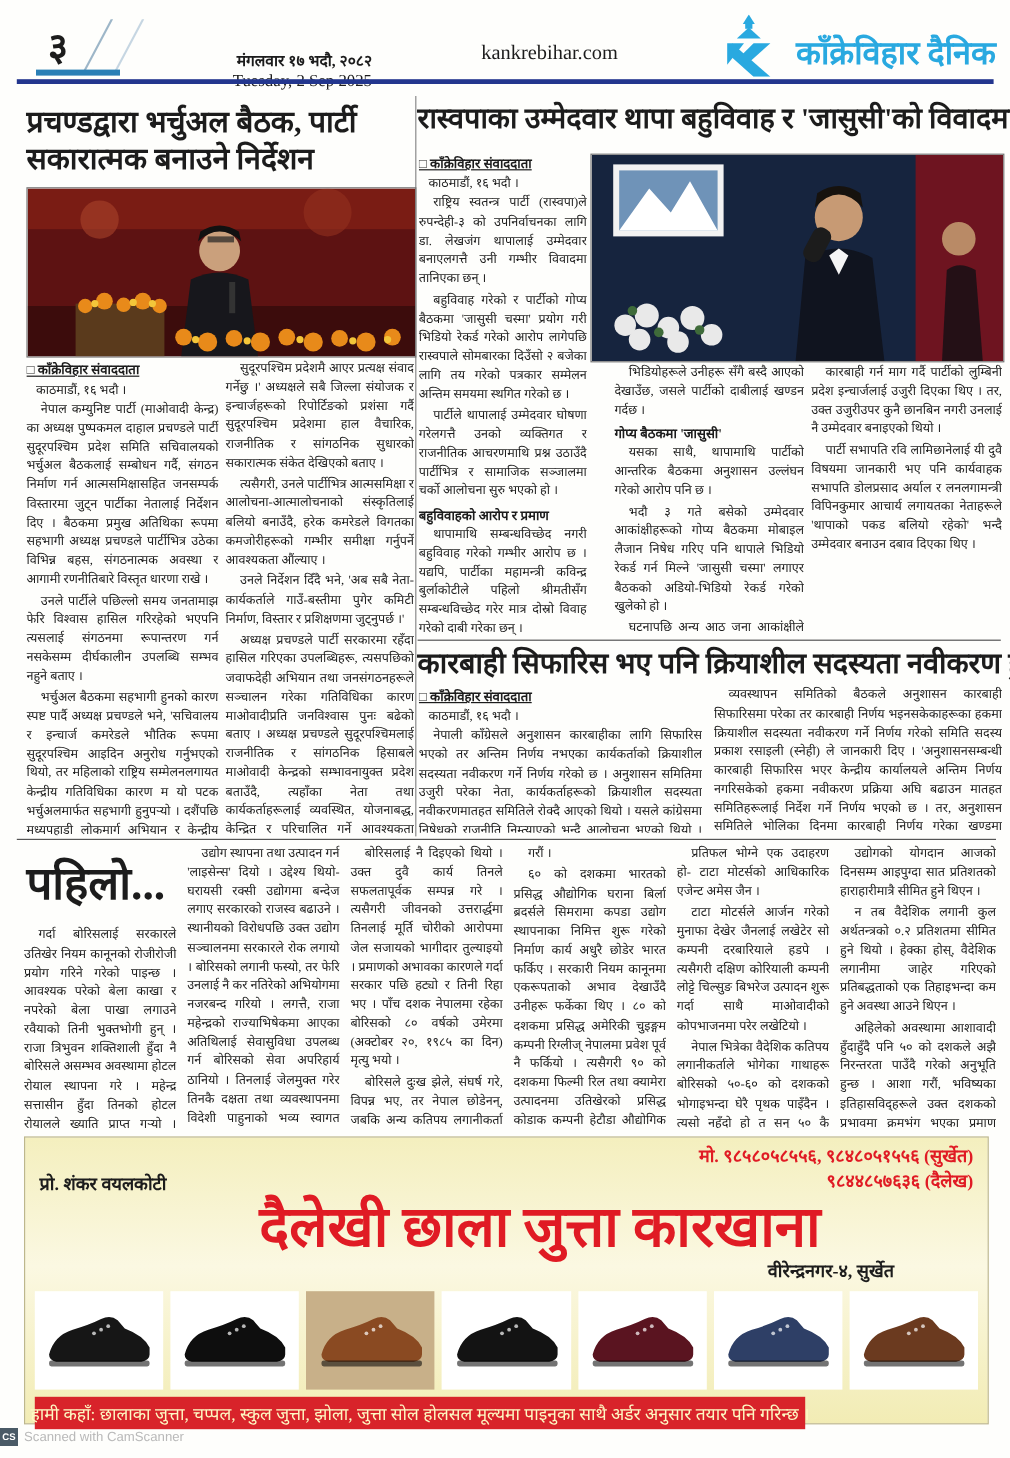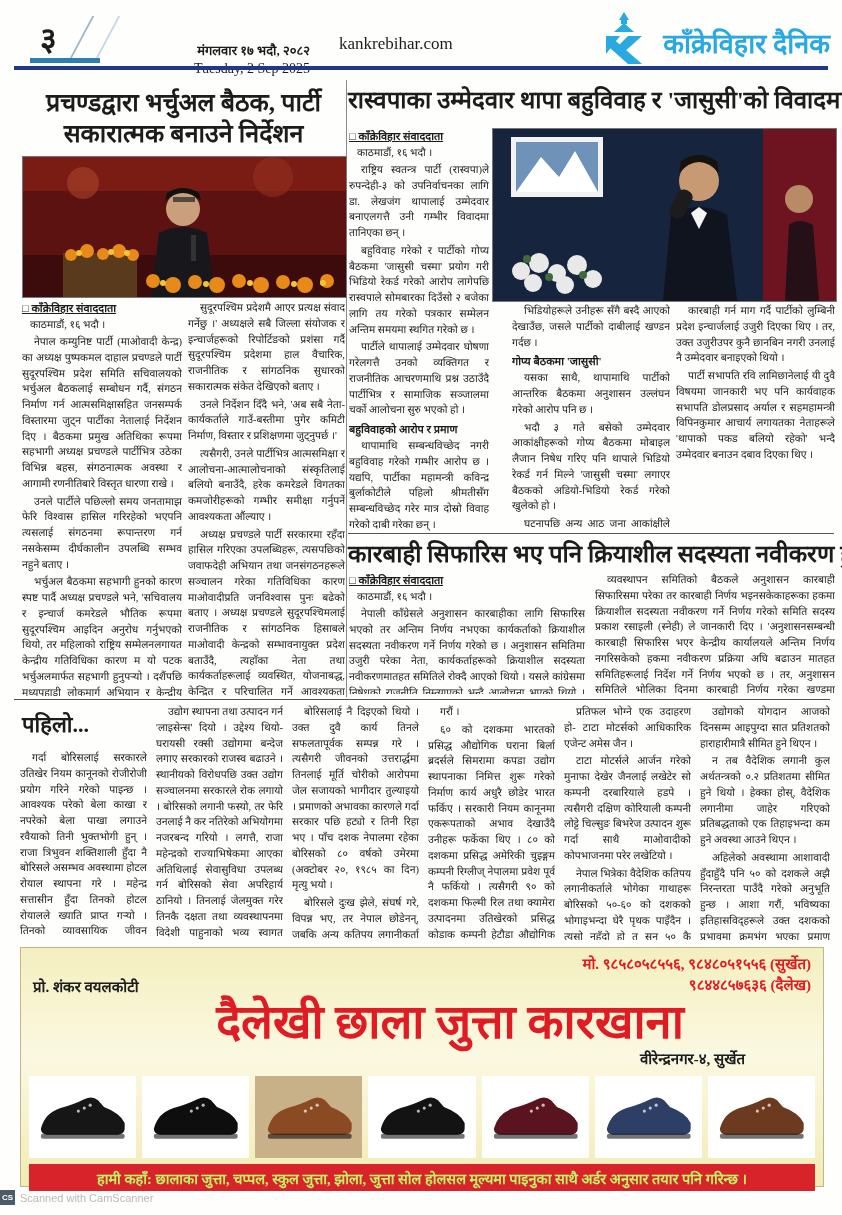--- a/index.html
+++ b/index.html
@@ -9,34 +9,34 @@
   
   .pagenum{left:22px;top:14px;width:100px;height:48px;}
   .pagenum .slant{position:absolute;border-left:2px solid #9db6c8;height:46px;transform:skewX(-28deg);}
   .pagenum .s1{left:58px;top:2px;}
   .pagenum .s2{left:84px;top:2px;border-left-color:#c6d6e2;}
   .pagenum .num{position:absolute;left:18px;top:2px;font-size:32px;font-weight:bold;}
   .pagenum .base{position:absolute;left:8px;top:44px;width:70px;height:5px;background:#2a7fb5;}
   .dateblock{left:130px;top:18px;width:180px;text-align:right;line-height:1.35;margin-top:24px;}
   .date-np{font-weight:bold;font-size:13px;}
   .date-en{font-size:14px;}
-  .website{left:339px;top:34px;width:180px;text-align:left;font-size:17px;}
+  .website{left:368px;top:34px;width:180px;text-align:center;font-size:17px;}
   .brand{right:12px;top:12px;width:230px;height:52px;}
   .brand-text{position:absolute;right:0;top:12px;font-size:27px;font-weight:bold;color:#29a9e0;}
   .navy-rule{left:14px;top:66px;width:814px;height:4px;background:#23368e;}
   
   .vdiv{left:346px;top:80px;width:1px;height:617px;background:#8a8a8a;}
   .hr-mid{left:348px;top:533px;width:486px;height:1px;background:#555;}
   .hr-full{left:14px;top:699px;width:816px;height:1px;background:#555;}
   
-  .hl{font-weight:bold;text-align:center;line-height:1.22;}
+  .hl{font-weight:bold;text-align:left;line-height:1.22;}
   .hl-left{left:22px;top:88px;width:323px;font-size:25px;}
   .hl-right{left:348px;top:86px;width:487px;font-size:24px;white-space:nowrap;}
   .hl-mid{left:348px;top:540px;width:487px;font-size:24px;white-space:nowrap;}
-  .hl-bottom{font-size:22px;font-weight:bold;margin:4px 0 12px 2px;}
+  .hl-bottom{font-size:38px;font-weight:bold;margin:4px 0 12px 2px;}
   
   .photo{overflow:hidden;border:1px solid #777;}
   .photo-left{left:22px;top:156px;width:323px;height:140px;}
   .photo-right{left:492px;top:128px;width:343px;height:172px;}
   .photo svg{display:block;width:100%;height:100%;}
   
   .col{overflow:hidden;}
   .para{margin:0 0 2px;text-indent:12px;text-align:justify;font-size:10.5px;line-height:1.5;}
   .byline{font-weight:bold;font-size:11px;text-decoration:underline;margin:0 0 2px;}
   .dateline{font-size:10.5px;margin:0 0 3px;text-indent:8px;}
@@ -52,22 +52,22 @@
   
   .ad{left:20px;top:947px;width:802px;height:238px;border:1px solid #bdb78c;
       background:linear-gradient(180deg,#f4efbe 0%,#fbf8e2 45%,#f2ecb4 100%);}
   .ad-prop{position:absolute;left:12px;top:8px;font-weight:bold;font-size:15px;margin-top:20px;}
   .ad-phones{position:absolute;right:12px;top:6px;text-align:right;color:#e01b24;font-weight:bold;font-size:15px;line-height:1.4;}
   .ad-title{position:absolute;left:0;top:40px;width:100%;text-align:center;color:#e01b24;font-weight:bold;font-size:47px;padding-left:28px;}
   .ad-addr{position:absolute;right:78px;top:100px;font-weight:bold;font-size:15px;}
   .shoe-row{position:absolute;left:8px;top:128px;width:786px;height:82px;display:flex;gap:6px;}
   .shoe-tile{flex:1;background:#fff;display:flex;align-items:center;justify-content:center;}
   .shoe-tile svg{width:92%;height:78%;}
-  .ad-strip{position:absolute;left:8px;top:216px;width:786px;height:27px;background:#d8232a;
-            color:#bef264;font-weight:bold;font-size:14.5px;display:flex;align-items:center;justify-content:center;white-space:nowrap;}
+  .ad-strip{position:absolute;left:8px;top:216px;width:642px;height:27px;background:#d8232a;
+            color:#fef9c3;font-weight:normal;font-size:14.5px;display:flex;align-items:center;justify-content:center;white-space:nowrap;}
   
   .cs-badge{left:0;top:1190px;width:15px;height:15px;background:#4a5a66;color:#fff;font-family:"Liberation Sans",sans-serif;
             font-size:8px;font-weight:bold;display:flex;align-items:center;justify-content:center;}
   .cs-label{left:20px;top:1192px;color:#b9b9b9;font-family:"Liberation Sans",sans-serif;font-size:11px;}
 </style>
 </head>
 <body>
 
 <div class="page">
 
@@ -148,22 +148,22 @@
     <p class="dateline">काठमाडौं, १६ भदौ ।</p>
     <div>
         <p class="para">नेपाल कम्युनिष्ट पार्टी (माओवादी केन्द्र) का अध्यक्ष पुष्पकमल दाहाल प्रचण्डले पार्टी सुदूरपश्चिम प्रदेश समिति सचिवालयको भर्चुअल बैठकलाई सम्बोधन गर्दै, संगठन निर्माण गर्न आत्मसमिक्षासहित जनसम्पर्क विस्तारमा जुट्न पार्टीका नेतालाई निर्देशन दिए । बैठकमा प्रमुख अतिथिका रूपमा सहभागी अध्यक्ष प्रचण्डले पार्टीभित्र उठेका विभिन्न बहस, संगठनात्मक अवस्था र आगामी रणनीतिबारे विस्तृत धारणा राखे ।</p>
         <p class="para">उनले पार्टीले पछिल्लो समय जनतामाझ फेरि विश्वास हासिल गरिरहेको भएपनि त्यसलाई संगठनमा रूपान्तरण गर्न नसकेसम्म दीर्घकालीन उपलब्धि सम्भव नहुने बताए ।</p>
         <p class="para">भर्चुअल बैठकमा सहभागी हुनको कारण स्पष्ट पार्दै अध्यक्ष प्रचण्डले भने, 'सचिवालय र इन्चार्ज कमरेडले भौतिक रूपमा सुदूरपश्चिम आइदिन अनुरोध गर्नुभएको थियो, तर महिलाको राष्ट्रिय सम्मेलनलगायत केन्द्रीय गतिविधिका कारण म यो पटक भर्चुअलमार्फत सहभागी हुनुपऱ्यो । दशैंपछि मध्यपहाडी लोकमार्ग अभियान र केन्द्रीय बैठकहरू सकिएपछि दुई दिनको समय निकालेर म</p>
       </div>
   </div>
   <div class="abs col c-l2">
     <div>
         <p class="para">सुदूरपश्चिम प्रदेशमै आएर प्रत्यक्ष संवाद गर्नेछु ।' अध्यक्षले सबै जिल्ला संयोजक र इन्चार्जहरूको रिपोर्टिङको प्रशंसा गर्दै सुदूरपश्चिम प्रदेशमा हाल वैचारिक, राजनीतिक र सांगठनिक सुधारको सकारात्मक संकेत देखिएको बताए ।</p>
+        <p class="para">त्यसैगरी, उनले पार्टीभित्र आत्मसमिक्षा र आलोचना-आत्मालोचनाको संस्कृतिलाई बलियो बनाउँदै, हरेक कमरेडले विगतका कमजोरीहरूको गम्भीर समीक्षा गर्नुपर्ने आवश्यकता औंल्याए ।</p>
         <p class="para">उनले निर्देशन दिँदै भने, 'अब सबै नेता-कार्यकर्ताले गाउँ-बस्तीमा पुगेर कमिटी निर्माण, विस्तार र प्रशिक्षणमा जुट्नुपर्छ ।'</p>
-        <p class="para">त्यसैगरी, उनले पार्टीभित्र आत्मसमिक्षा र आलोचना-आत्मालोचनाको संस्कृतिलाई बलियो बनाउँदै, हरेक कमरेडले विगतका कमजोरीहरूको गम्भीर समीक्षा गर्नुपर्ने आवश्यकता औंल्याए ।</p>
         <p class="para">अध्यक्ष प्रचण्डले पार्टी सरकारमा रहँदा हासिल गरिएका उपलब्धिहरू, त्यसपछिको जवाफदेही अभियान तथा जनसंगठनहरूले सञ्चालन गरेका गतिविधिका कारण माओवादीप्रति जनविश्वास पुनः बढेको बताए । अध्यक्ष प्रचण्डले सुदूरपश्चिमलाई राजनीतिक र सांगठनिक हिसाबले माओवादी केन्द्रको सम्भावनायुक्त प्रदेश बताउँदै, त्यहाँका नेता तथा कार्यकर्ताहरूलाई व्यवस्थित, योजनाबद्ध, केन्द्रित र परिचालित गर्ने आवश्यकता औंल्याए ।</p>
       </div>
   </div>
 
   <div class="abs hl hl-right">रास्वपाका उम्मेदवार थापा बहुविवाह र 'जासुसी'को विवादमा</div>
 
   <div class="abs photo photo-right">
     <svg viewBox="0 0 343 172" preserveAspectRatio="none">
       <rect width="343" height="172" fill="#16243e"></rect>
       <rect x="270" y="0" width="73" height="172" fill="#6e1420"></rect>
@@ -214,21 +214,21 @@
     <p class="subhead">गोप्य बैठकमा 'जासुसी'</p>
     <div>
         <p class="para">यसका साथै, थापामाथि पार्टीको आन्तरिक बैठकमा अनुशासन उल्लंघन गरेको आरोप पनि छ ।</p>
         <p class="para">भदौ ३ गते बसेको उम्मेदवार आकांक्षीहरूको गोप्य बैठकमा मोबाइल लैजान निषेध गरिए पनि थापाले भिडियो रेकर्ड गर्न मिल्ने 'जासुसी चस्मा' लगाएर बैठकको अडियो-भिडियो रेकर्ड गरेको खुलेको हो ।</p>
         <p class="para">घटनापछि अन्य आठ जना आकांक्षीले हस्ताक्षर गरी थापालाई अनुशासनको</p>
       </div>
   </div>
   <div class="abs col c-r3">
     <div>
         <p class="para">कारबाही गर्न माग गर्दै पार्टीको लुम्बिनी प्रदेश इन्चार्जलाई उजुरी दिएका थिए । तर, उक्त उजुरीउपर कुनै छानबिन नगरी उनलाई नै उम्मेदवार बनाइएको थियो ।</p>
-        <p class="para">पार्टी सभापति रवि लामिछानेलाई यी दुवै विषयमा जानकारी भए पनि कार्यवाहक सभापति डोलप्रसाद अर्याल र सहमहामन्त्री विपिनकुमार आचार्य लगायतका नेताहरूले 'थापाको पकड बलियो रहेको' भन्दै उम्मेदवार बनाउन दबाव दिएका थिए ।</p>
+        <p class="para">पार्टी सभापति रवि लामिछानेलाई यी दुवै विषयमा जानकारी भए पनि कार्यवाहक सभापति डोलप्रसाद अर्याल र लनलगामन्त्री विपिनकुमार आचार्य लगायतका नेताहरूले 'थापाको पकड बलियो रहेको' भन्दै उम्मेदवार बनाउन दबाव दिएका थिए ।</p>
       </div>
   </div>
 
   <div class="abs hl hl-mid">कारबाही सिफारिस भए पनि क्रियाशील सदस्यता नवीकरण हुने</div>
   <div class="abs col c-m1">
     <p class="byline">□ काँक्रेविहार संवाददाता</p>
     <p class="dateline">काठमाडौं, १६ भदौ ।</p>
     <div>
         <p class="para">नेपाली काँग्रेसले अनुशासन कारबाहीका लागि सिफारिस भएको तर अन्तिम निर्णय नभएका कार्यकर्ताको क्रियाशील सदस्यता नवीकरण गर्ने निर्णय गरेको छ । अनुशासन समितिमा उजुरी परेका नेता, कार्यकर्ताहरूको क्रियाशील सदस्यता नवीकरणमातहत समितिले रोक्दै आएको थियो । यसले कांग्रेसमा निषेधको राजनीति निम्त्याएको भन्दै आलोचना भएको थियो । तर, महामन्त्री गगन थापा संयोजक रहेको क्रियाशील सदस्यता</p>
       </div>

